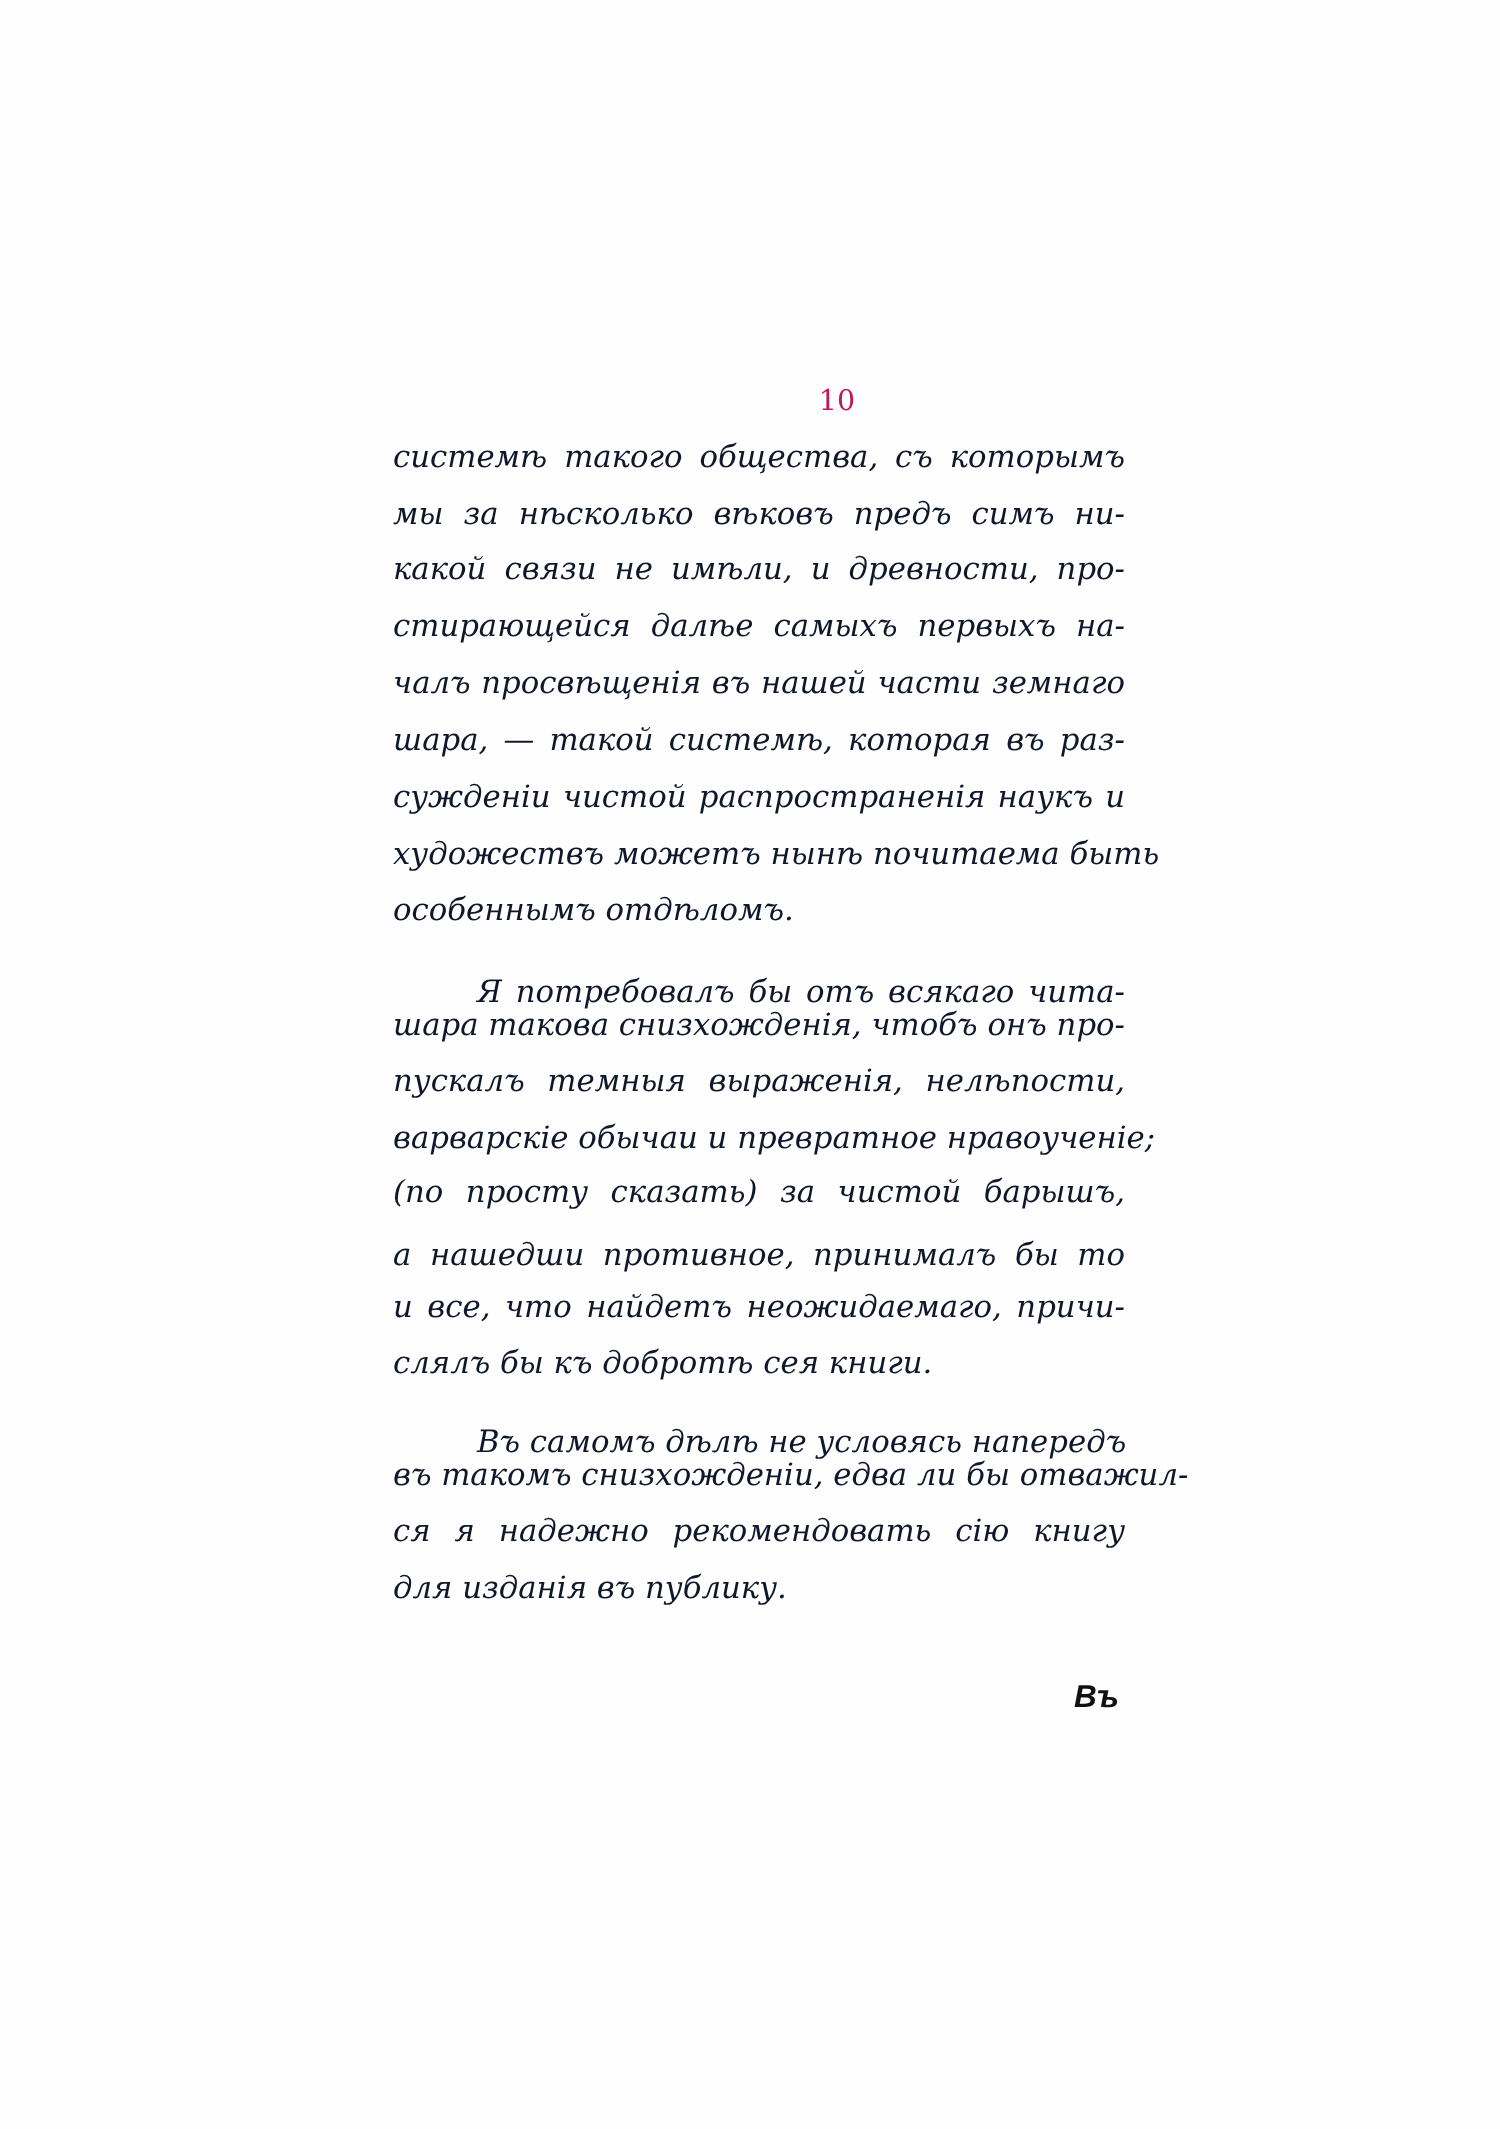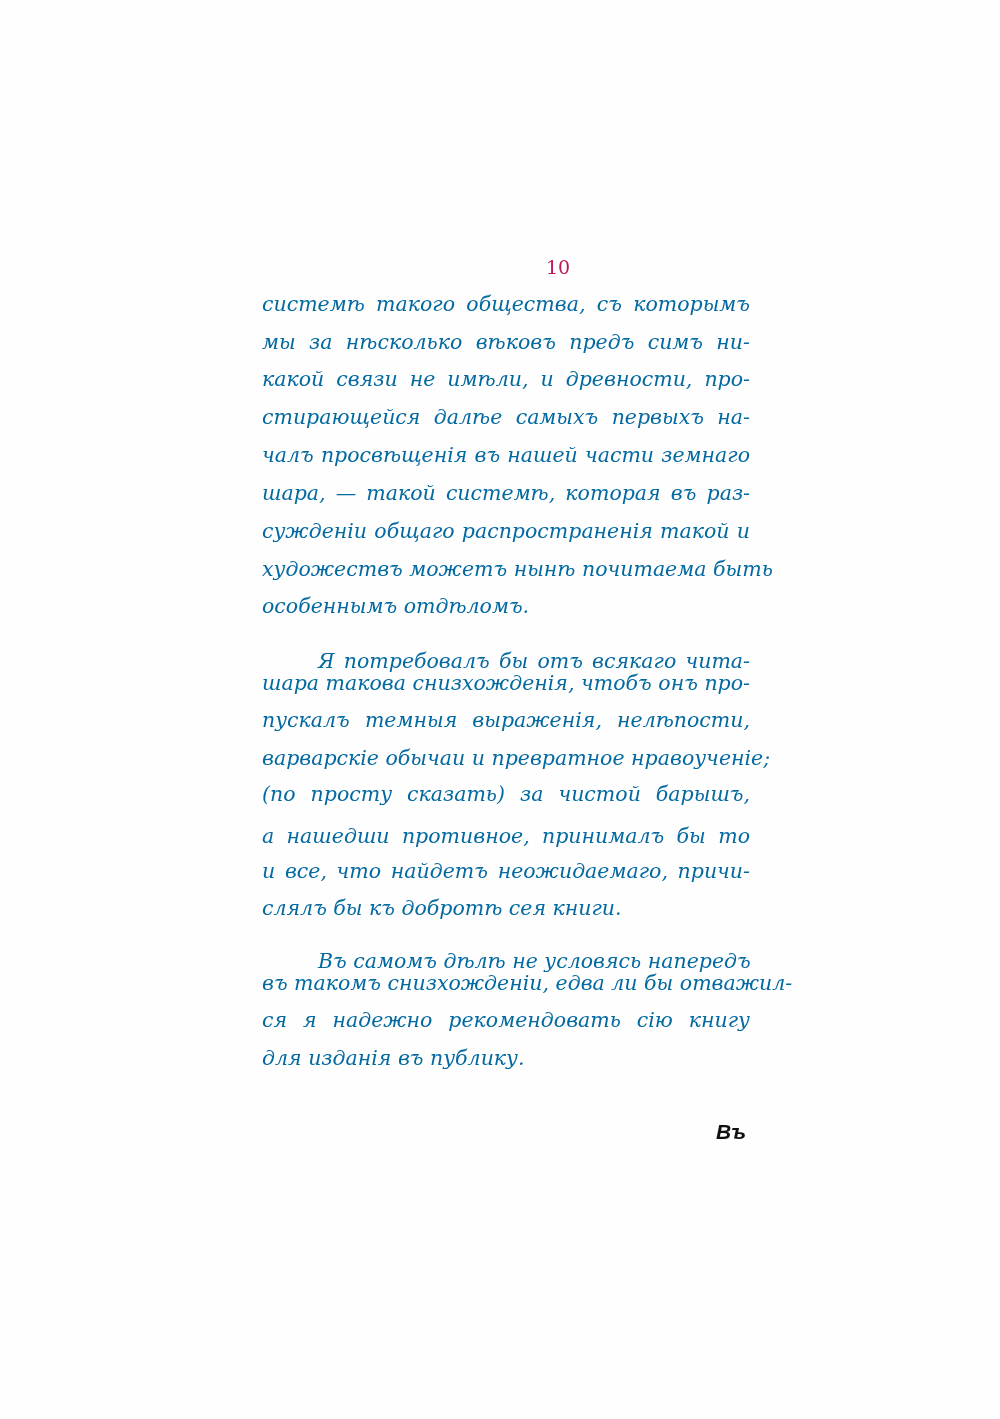--- a/index.html
+++ b/index.html
@@ -6,21 +6,21 @@
     body { width: 1000px; height: 1419px; position: relative; overflow: hidden; }
     .page { position: absolute; left: 0; top: 0; width: 1000px; height: 1419px; background: #fefefe; }
     .page-number {
       position: absolute; left: 490px; top: 256px; width: 40px; text-align: center;
       font-family: "DejaVu Serif", serif; font-size: 19px; color: #be185d; margin-left: 48px;
     }
     .text-block { position: absolute; left: 262px; top: 0; width: 488px; }
     .line {
       position: absolute; left: 0; width: 488px; height: 30px;
       font-family: "DejaVu Serif", serif; font-style: italic;
-      font-size: 20.5px; color: #0369a1; white-space: nowrap;
+      font-size: 20.5px; color: #0f172a; white-space: nowrap;
       text-align: justify; text-align-last: justify;
     }
     .line.indent { padding-left: 56px; width: 432px; margin-top: 16px; }
     .line.last { text-align-last: left; }
     .catchword {
       position: absolute; left: 716px; top: 1120px;
       font-family: Liberation Sans, sans-serif; font-style: italic; font-weight: bold;
       font-size: 21px; color: #111;
     }
   </style>
@@ -32,21 +32,21 @@
 
   <div class="text-block">
 
     <div>
       <div class="line" style="top:292px">системѣ такого общества, съ которымъ</div>
       <div class="line" style="top:330px">мы за нѣсколько вѣковъ предъ симъ ни-</div>
       <div class="line" style="top:367px">какой связи не имѣли, и древности, про-</div>
       <div class="line" style="top:405px">стирающейся далѣе самыхъ первыхъ на-</div>
       <div class="line" style="top:443px">чалъ просвѣщенія въ нашей части земнаго</div>
       <div class="line" style="top:481px">шара, — такой системѣ, которая въ раз-</div>
-      <div class="line" style="top:519px">сужденіи общаго распространенія такой и</div>
+      <div class="line" style="top:519px">сужденіи чистой распространенія наукъ и</div>
       <div class="line" style="top:557px">художествъ можетъ нынѣ почитаема быть</div>
       <div class="line last" style="top:594px">особеннымъ отдѣломъ.</div>
     </div>
 
     <div>
       <div class="line indent" style="top:633px">Я потребовалъ бы отъ всякаго чита-</div>
       <div class="line" style="top:671px">шара такова снизхожденія, чтобъ онъ про-</div>
       <div class="line" style="top:708px">пускалъ темныя выраженія, нелѣпости,</div>
       <div class="line" style="top:746px">варварскіе обычаи и превратное нравоученіе;</div>
       <div class="line" style="top:824px">а нашедши противное, принималъ бы то</div>

